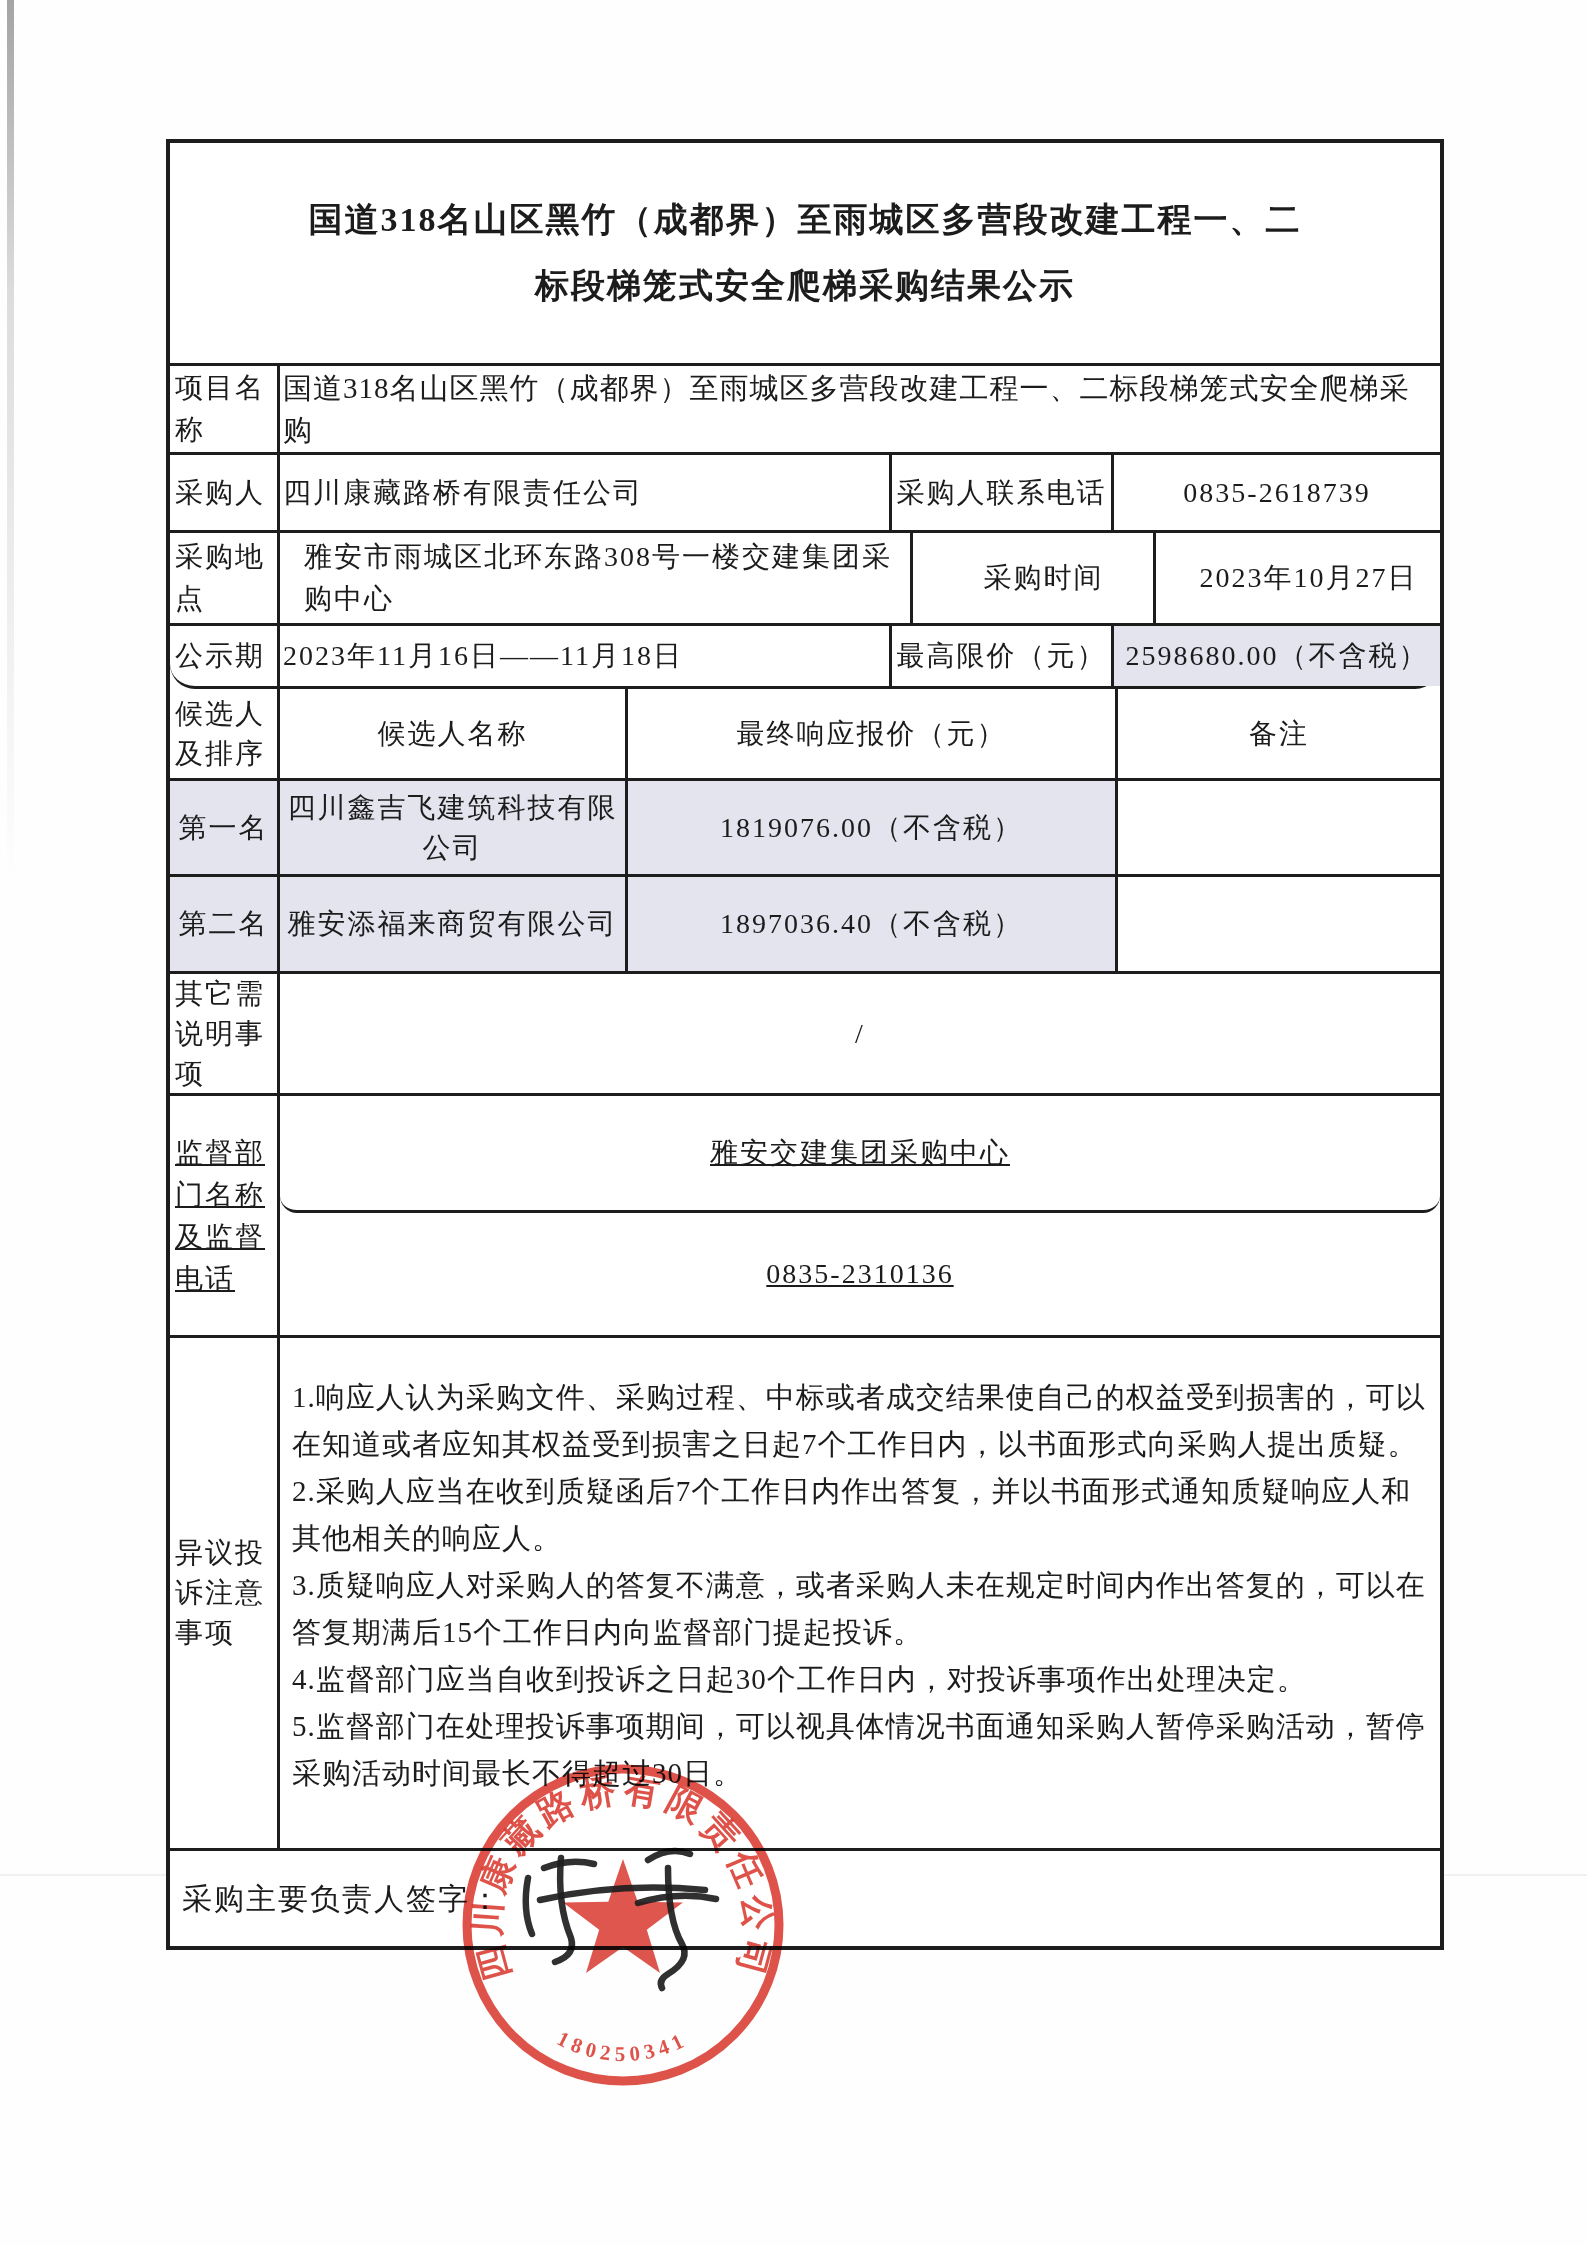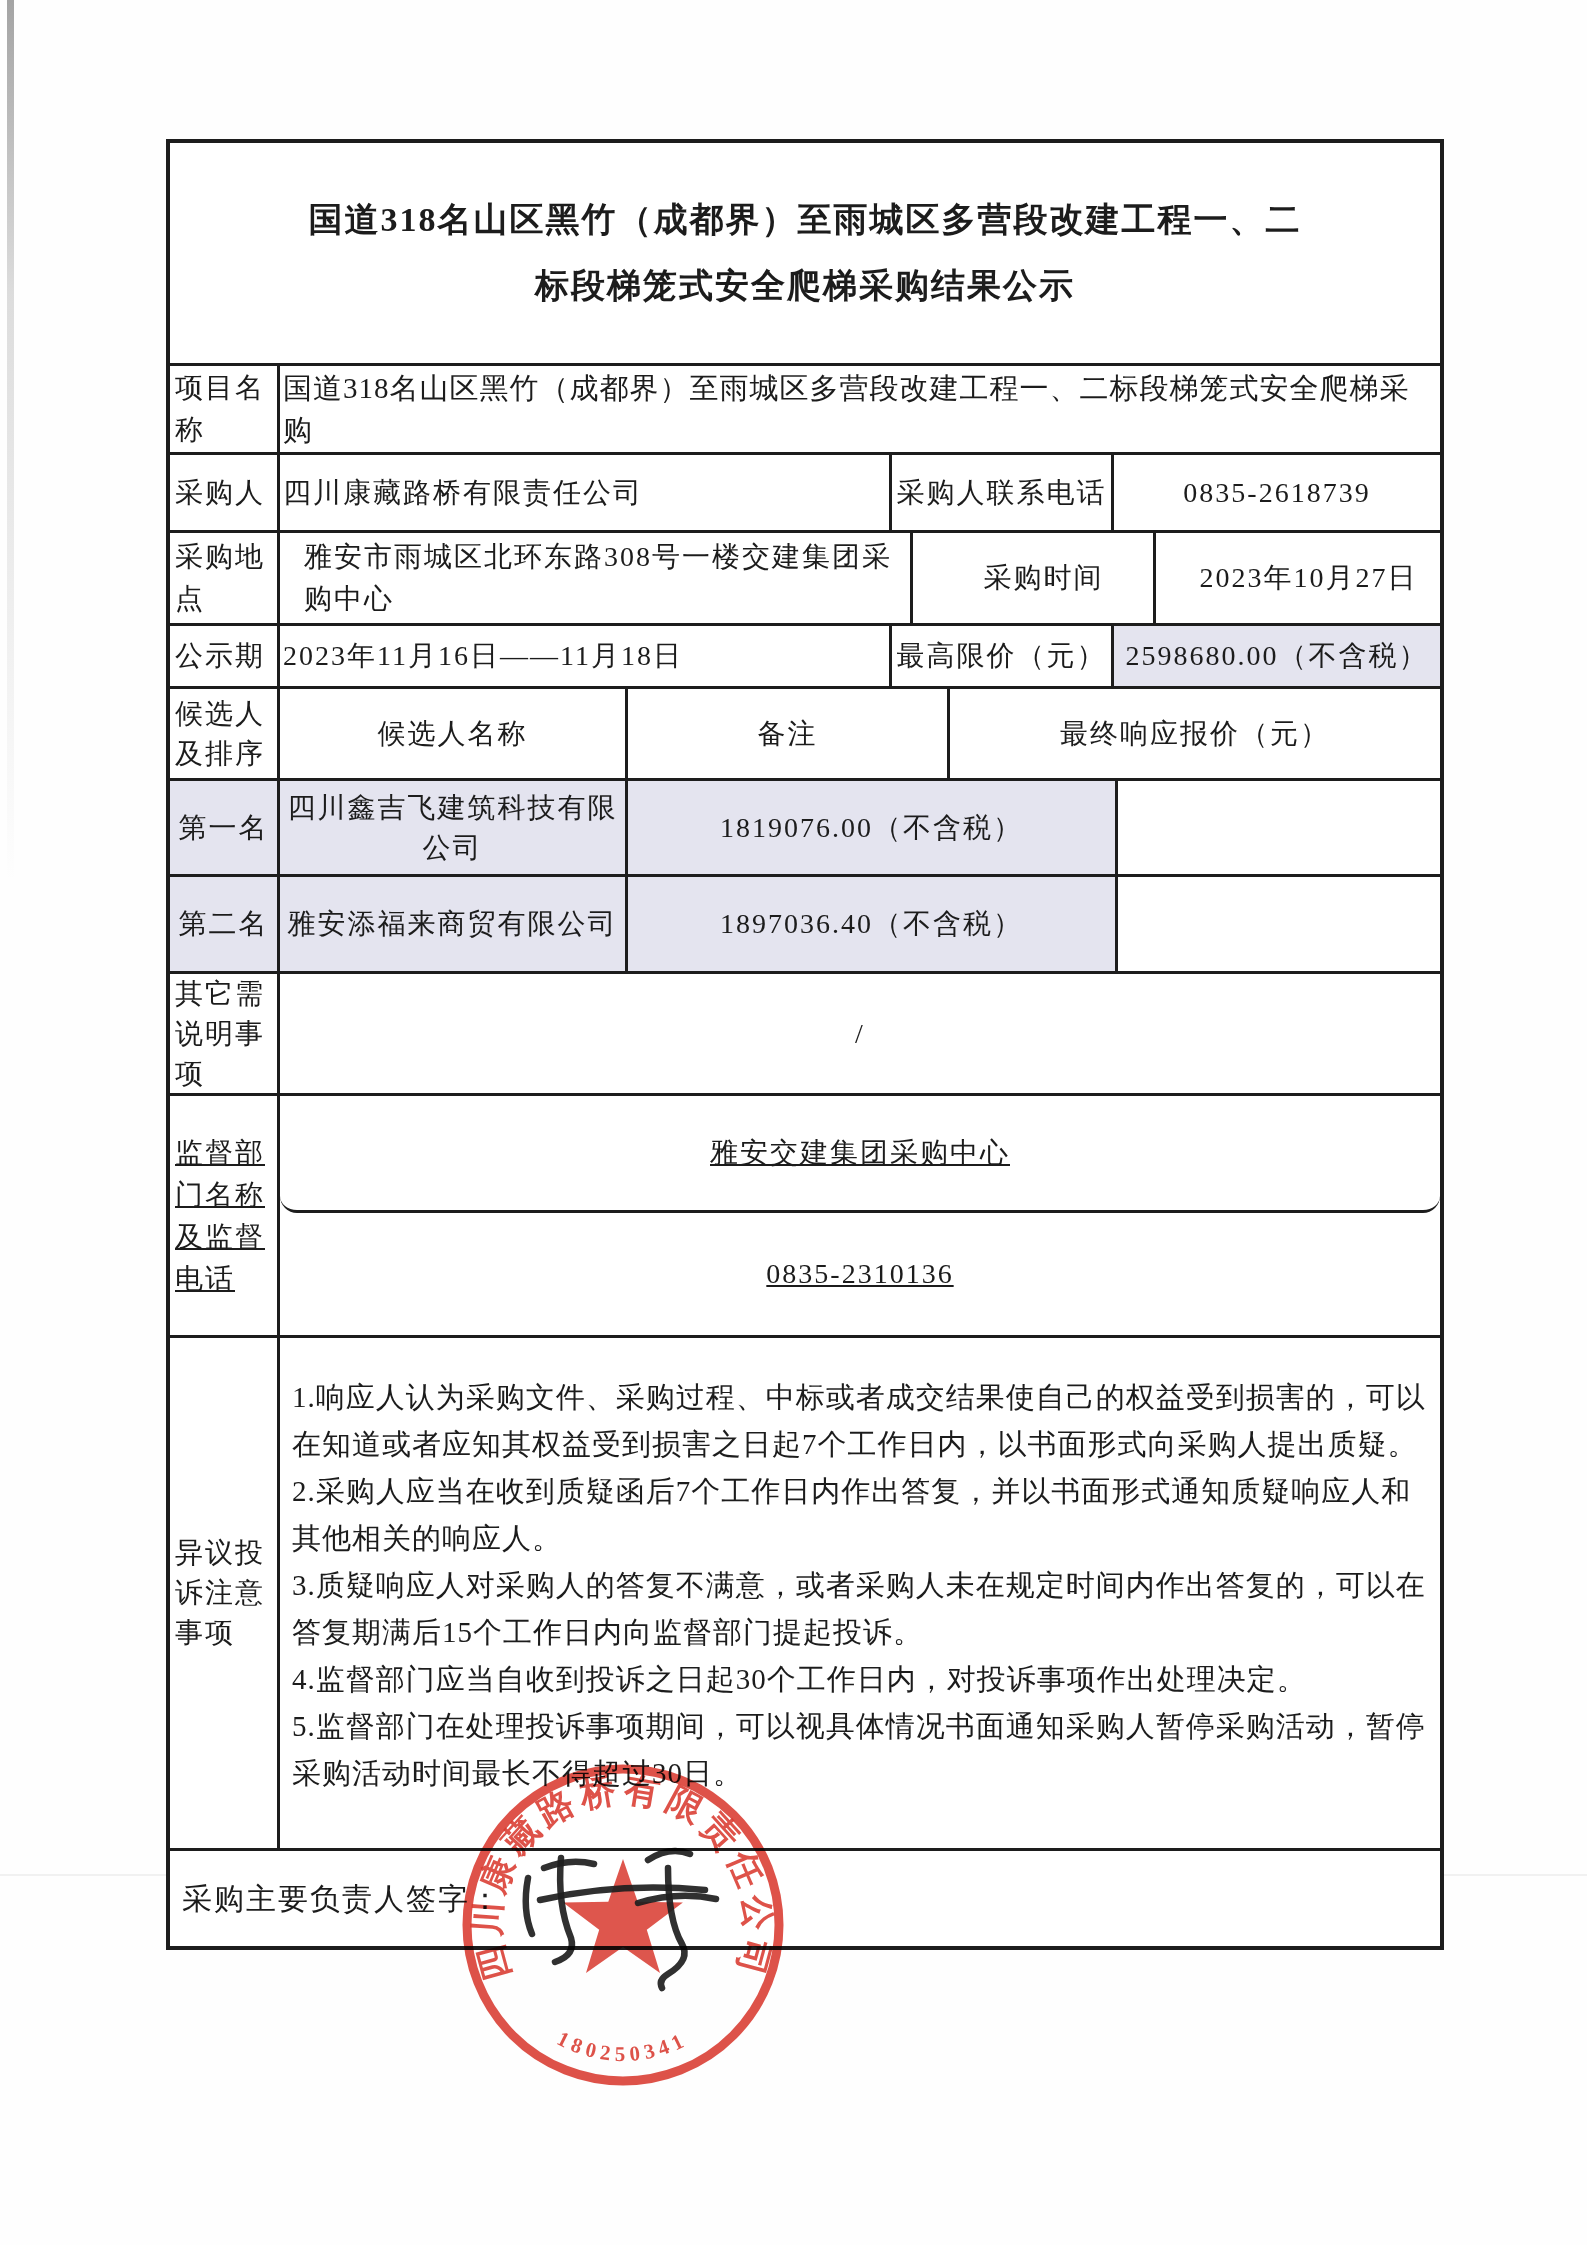--- a/index.html
+++ b/index.html
@@ -51,21 +51,21 @@
 
   .r-title { height:223px; }
   .r-title .cell { width:100%; justify-content:center; }
   .title-text {
     width:100%; text-align:center;
     font-weight:bold; font-size:34px; line-height:66px; letter-spacing:2px;
   }
   .r1 { height:89px; }  .r1 .w-v1c { flex:1; }
   .r2 { height:78px; }
   .r3 { height:93px;gap:21px; }
-  .r4 { height:63px; }
+  .r4 { height:63px;border-radius:25px; }
   .r5 { height:92px; }
   .r6 { height:96px; }
   .r7 { height:97px; }
   .r8 { height:122px; }
   .r10 { height:513px; }
   .r11 { height:95px; }
   .r1 .cell, .r3 .cell { line-height:42px; }
 
   
   .sup-wrap { display:flex;text-decoration:underline; }
@@ -133,22 +133,22 @@
     <div class="row r4">
       <div class="cell w-label">公示期</div>
       <div class="cell w-v1 pad">2023年11月16日——11月18日</div>
       <div class="cell w-l2">最高限价（元）</div>
       <div class="cell w-v2 hl">2598680.00（不含税）</div>
     </div>
 
     <div class="row r5">
       <div class="cell w-label">候选人及排序</div>
       <div class="cell w-name">候选人名称</div>
+      <div class="cell w-price">最终响应报价（元）</div>
       <div class="cell w-note center">备注</div>
-      <div class="cell w-price">最终响应报价（元）</div>
     </div>
 
     <div class="row r6">
       <div class="cell w-label hl center" style="padding-left:0;">第一名</div>
       <div class="cell w-name hl">四川鑫吉飞建筑科技有限公司</div>
       <div class="cell w-price hl">1819076.00（不含税）</div>
       <div class="cell w-note"></div>
     </div>
 
     <div class="row r7">

